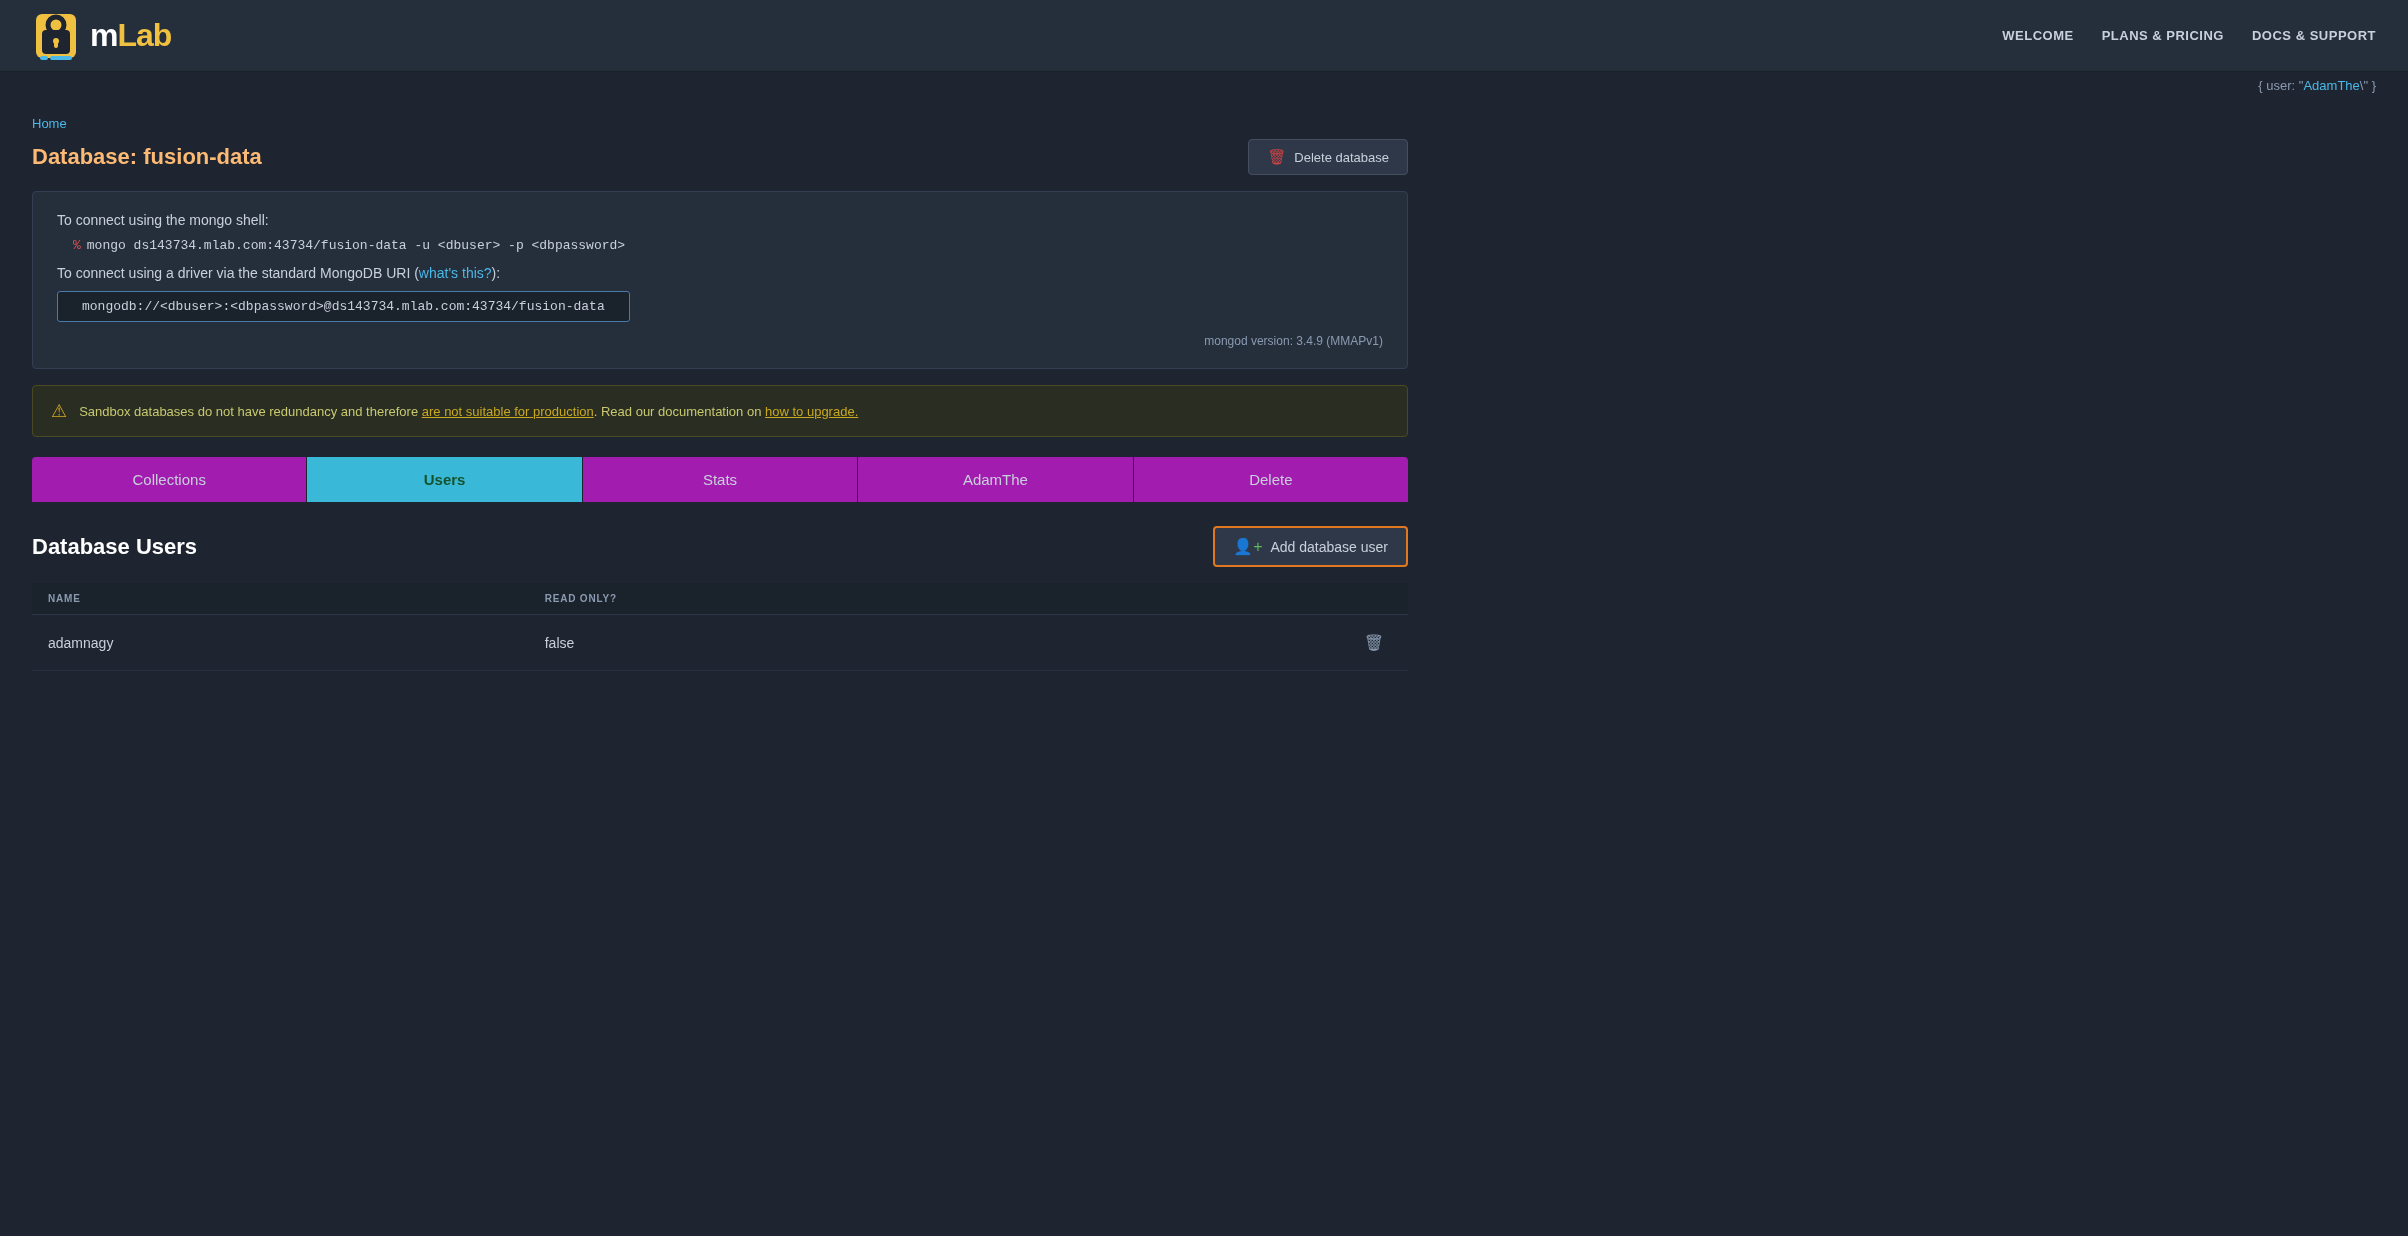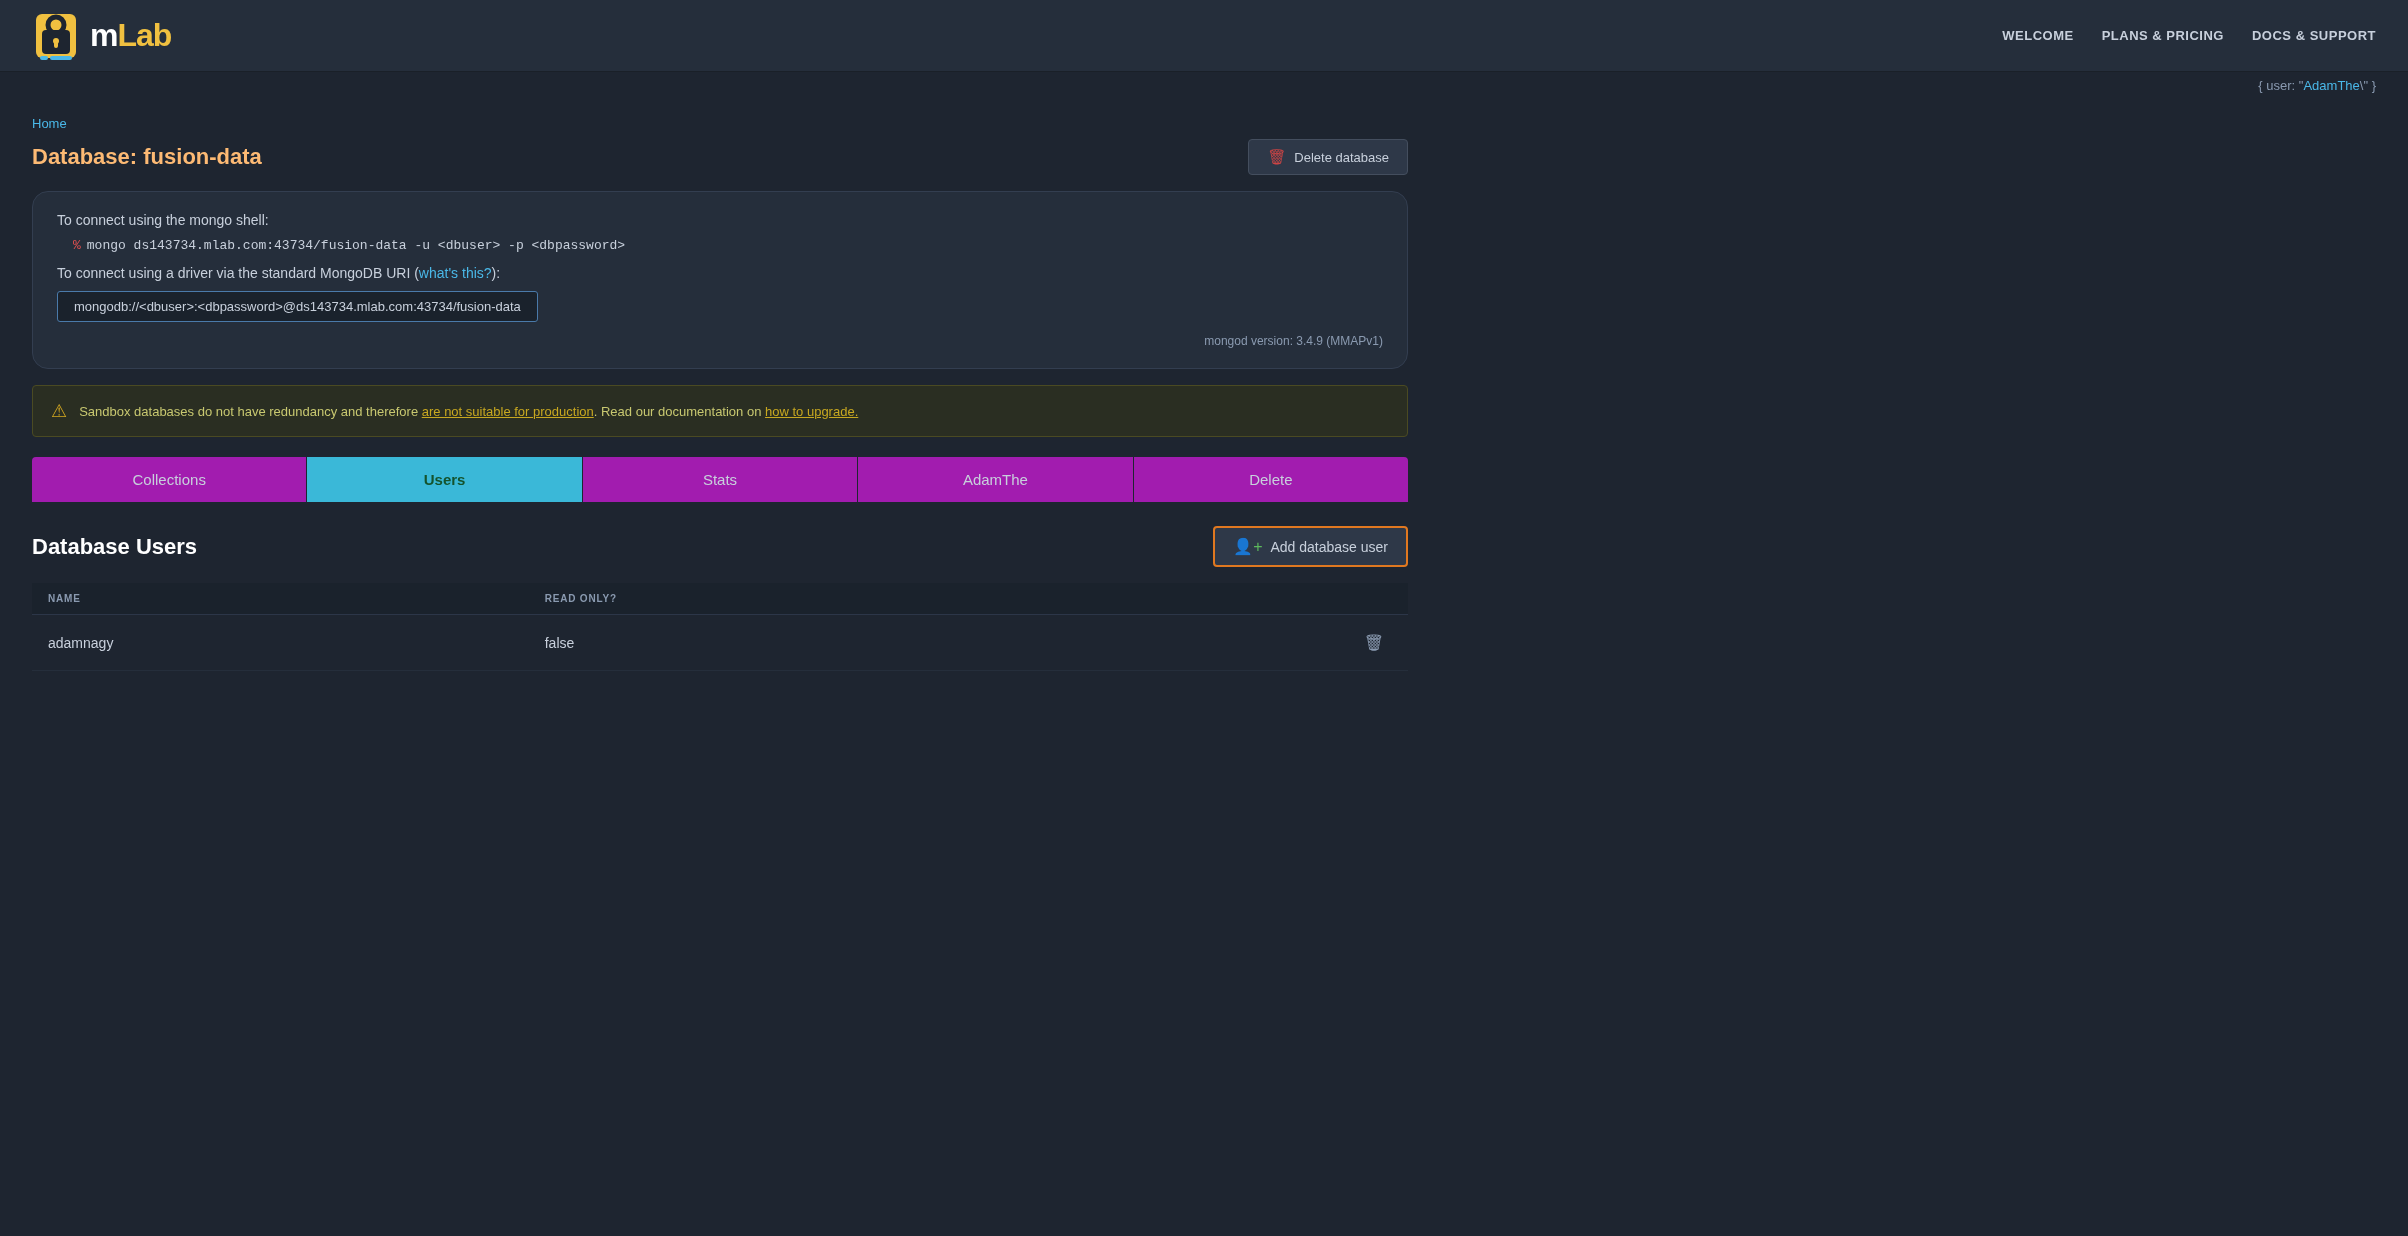--- a/index.html
+++ b/index.html
@@ -95,21 +95,21 @@
       display: flex;
       align-items: center;
       gap: 8px;
     }
     .delete-icon { color: #cc4444; font-size: 15px; }
 
     
     .connection-box {
       background-color: #252e3b;
       border: 1px solid #333e50;
-      border-radius: 16px;
+      border-radius: 4px;
       padding: 20px 24px;
       margin-bottom: 16px;
     }
     .connection-box p {
       margin-bottom: 10px;
       color: #c8d0dc;
       font-size: 14px;
     }
     .mongo-cmd {
       font-family: 'Courier New', Courier, monospace;
@@ -118,23 +118,23 @@
       margin-left: 16px;
       margin-bottom: 12px;
     }
     .prompt-symbol {
       color: #e05050;
       margin-right: 6px;
     }
     .uri-box {
       background-color: #1a222c;
       border: 1px solid #4a7aaa;
-      padding: 7px 16px;
+      padding: 7px 24px;
       border-radius: 3px;
-      font-family: Liberation Sans, sans-serif;
+      font-family: Liberation Mono, monospace;
       font-size: 13px;
       color: #c8d0dc;
       display: inline-block;
       margin-bottom: 4px;
     }
     .mongod-version {
       text-align: right;
       color: #8a9ab0;
       font-size: 12px;
       margin-top: 8px;

